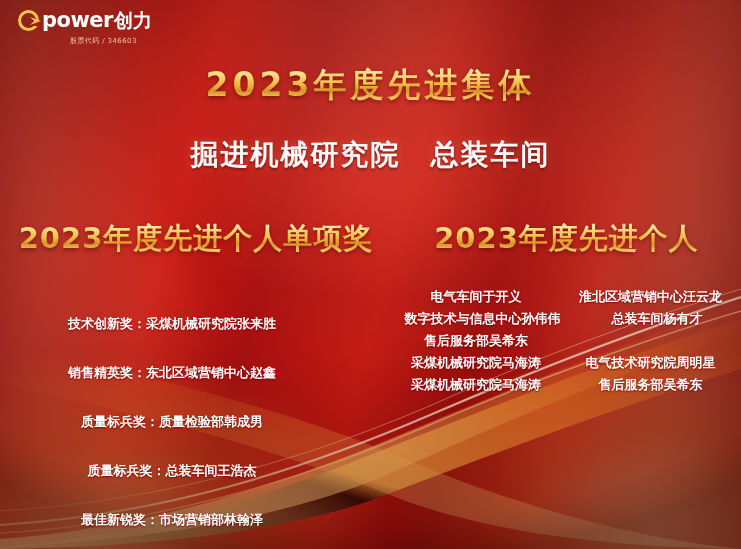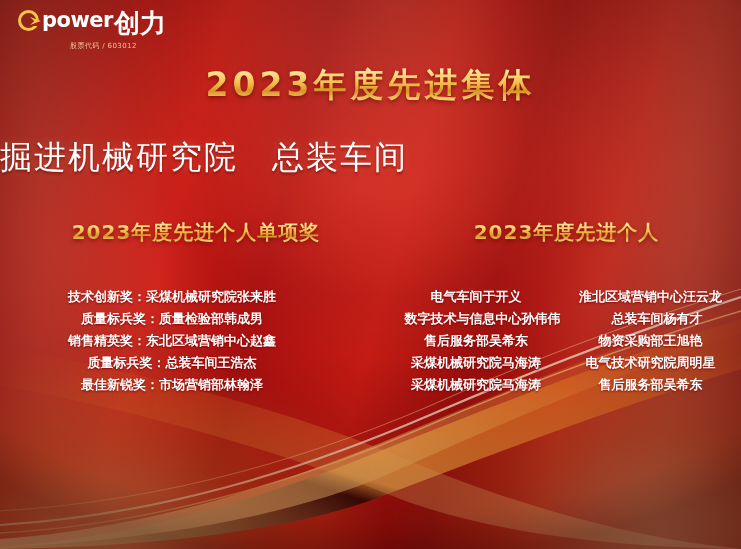--- a/index.html
+++ b/index.html
@@ -55,21 +55,21 @@
     filter: blur(12px); pointer-events: none;
   }
   .glow-br {
     position: absolute; right: -80px; bottom: -90px; width: 420px; height: 280px;
     background: radial-gradient(ellipse at 60% 60%, rgba(255,225,150,0.52) 0%, rgba(255,170,60,0.22) 40%, rgba(255,120,30,0.0) 74%);
     filter: blur(12px); pointer-events: none;
   }
 
   
   .logo-wrap { position: absolute; left: 18px; top: 10px; }
-  .logo-row { display: flex; align-items: flex-start; }
+  .logo-row { display: flex; align-items: center; }
   .logo-mark {
     width: 21px; height: 21px; border-radius: 50%;
     border: 3px solid #f6c44a;
     box-sizing: border-box;
     position: relative;
     margin-right: 3px;
   }
   .logo-mark::after {
     content: "";
     position: absolute; right: -5px; top: 4px;
@@ -87,21 +87,21 @@
     font-family: "DejaVu Sans", sans-serif;
     font-weight: bold;
     font-size: 21px;
     letter-spacing: -0.5px;
     line-height: 1;
   }
   .logo-cn {
     color: #ffffff;
     font-family: "DejaVu Sans", sans-serif;
     font-weight: bold;
-    font-size: 26px;
+    font-size: 19px;
     margin-left: 1px;
     line-height: 1;
   }
   .logo-sub {
     color: #f3d6a8;
     font-family: "DejaVu Sans", sans-serif;
     font-size: 7px;
     letter-spacing: 0.4px;
     margin-top: 5px;
     margin-left: 52px;
@@ -120,34 +120,34 @@
   .title-main {
     position: absolute; left: 0; right: 0; top: 63px;
     text-align: center;
     font-size: 33px;
     font-weight: bold;
     letter-spacing: 4px;
     font-family: "DejaVu Sans", sans-serif;
   }
   .title-sub {
     position: absolute; left: 0; right: 0; top: 136px;
-    text-align: left;
-    font-size: 32px;
-    font-weight: normal;
+    text-align: center;
+    font-size: 28px;
+    font-weight: bold;
     letter-spacing: 2px;
     color: #ffffff;
     text-shadow: 0 2px 3px rgba(110,0,0,0.7), 0 0 10px rgba(255,210,150,0.25);
     font-family: "Liberation Serif", serif;
   }
   .sec-heads {
     position: absolute; left: 0; right: 0; top: 219px;
     display: flex;
   }
   .sec-head {
-    font-size: 20px;
+    font-size: 29px;
     font-weight: bold;
     letter-spacing: 1px;
     font-family: "DejaVu Sans", sans-serif;
     text-align: center;
   }
   .sec-head.left { width: 392px; }
   .sec-head.right { width: 349px; }
 
   
   .cols { position: absolute; left: 0; right: 0; top: 286px; display: flex; }
@@ -156,21 +156,21 @@
   .row {
     color: #ffffff;
     font-size: 13px;
     font-weight: bold;
     line-height: 22px;
     height: 22px;
     white-space: nowrap;
     text-shadow: 0 1px 2px rgba(110,0,0,0.8);
     font-family: "Liberation Serif", serif;
   }
-  .col-left .row { text-align: center; padding-right: 48px; }
+  .col-left .row { text-align: center; padding-right: 48px; margin-top: 27px; }
   .row-pair { display: flex; height: 22px; line-height: 22px; }
   .cell-a { width: 168px; text-align: center; }
   .cell-b { width: 181px; text-align: center; }
 </style>
 </head>
 <body>
 
 <div id="poster">
 
   <div class="fold f1"></div>
@@ -207,51 +207,50 @@
   <div class="glow-bl"></div>
   <div class="glow-br"></div>
   <div class="dark-vign"></div>
 
   <div class="logo-wrap">
     <div class="logo-row">
       <span class="logo-mark"></span>
       <span class="logo-word">power</span>
       <span class="logo-cn">创力</span>
     </div>
-    <div class="logo-sub">股票代码 / 603012</div>
+    <div class="logo-sub">股票代码 / 346603</div>
   </div>
 
   <div class="title-main gold">2023年度先进集体</div>
   <div class="title-sub">掘进机械研究院　总装车间</div>
 
   <div class="sec-heads">
     <div class="sec-head left gold">2023年度先进个人单项奖</div>
     <div class="sec-head right gold">2023年度先进个人</div>
   </div>
 
   <div class="cols">
     <div class="col-left">
       <div class="row">技术创新奖：采煤机械研究院张来胜</div>
+      <div class="row">销售精英奖：东北区域营销中心赵鑫</div>
       <div class="row">质量标兵奖：质量检验部韩成男</div>
-      <div class="row">销售精英奖：东北区域营销中心赵鑫</div>
       <div class="row">质量标兵奖：总装车间王浩杰</div>
       <div class="row">最佳新锐奖：市场营销部林翰泽</div>
     </div>
     <div class="col-right">
       <div class="row-pair">
         <span class="row cell-a">电气车间于开义</span>
         <span class="row cell-b">淮北区域营销中心汪云龙</span>
       </div>
       <div class="row-pair">
         <span class="row cell-b">数字技术与信息中心孙伟伟</span>
         <span class="row cell-a">总装车间杨有才</span>
       </div>
       <div class="row-pair">
         <span class="row cell-a">售后服务部吴希东</span>
-        <span class="row cell-b">物资采购部王旭艳</span>
       </div>
       <div class="row-pair">
         <span class="row cell-a">采煤机械研究院马海涛</span>
         <span class="row cell-b">电气技术研究院周明星</span>
       </div>
       <div class="row-pair">
         <span class="row cell-a">采煤机械研究院马海涛</span>
         <span class="row cell-b">售后服务部吴希东</span>
       </div>
     </div>

